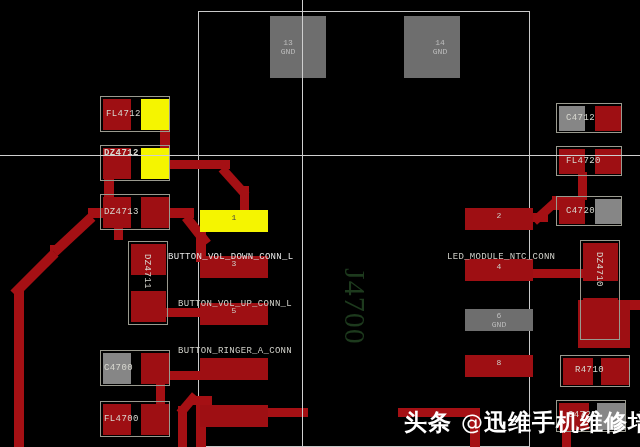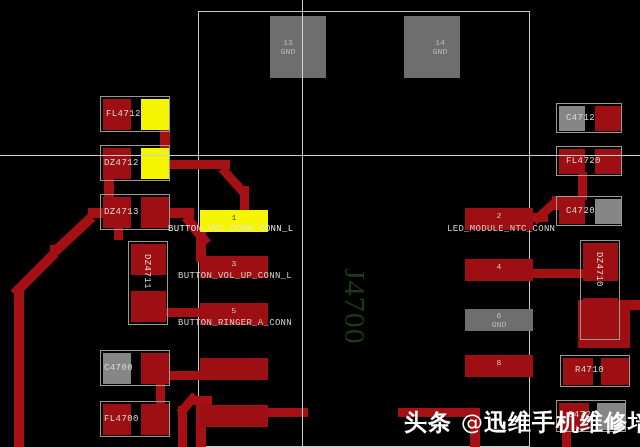--- a/index.html
+++ b/index.html
@@ -93,20 +93,21 @@
     text-align: center;
   }
   .net-name {
     position: absolute;
     z-index: 24;
     color: #cfcfc8;
     font-size: 9px;
     font-family: "Liberation Mono", monospace;
     letter-spacing: 0.3px;
     white-space: nowrap;
+    margin-top: 28px;
   }
   .gnd-label {
     position: absolute;
     z-index: 24;
     color: #bdbdbd;
     font-size: 8px;
     font-family: "Liberation Mono", monospace;
     text-align: center;
     white-space: nowrap;
     line-height: 9px;
@@ -240,21 +241,21 @@
   <div class="comp" style="left:100px; top:96px; width:70px; height:36px;">
     <div class="comp-pad" style="left:2px; top:2px; width:28px; height:31px;"></div>
     <div class="comp-pad comp-pad-y" style="left:40px; top:2px; width:28px; height:31px;"></div>
   </div>
   <div class="comp-label" style="left:106px; top:109px;">FL4712</div>
 
   <div class="comp" style="left:100px; top:145px; width:70px; height:36px;">
     <div class="comp-pad" style="left:2px; top:2px; width:28px; height:31px;"></div>
     <div class="comp-pad comp-pad-y" style="left:40px; top:2px; width:28px; height:31px;"></div>
   </div>
-  <div class="comp-label" style="left:104px; top:158px;">DZ4712</div>
+  <div class="comp-label" style="left:104px; top:148px;font-weight:bold;">DZ4712</div>
 
   <div class="comp" style="left:100px; top:194px; width:70px; height:36px;">
     <div class="comp-pad" style="left:2px; top:2px; width:28px; height:31px;"></div>
     <div class="comp-pad" style="left:40px; top:2px; width:28px; height:31px;"></div>
   </div>
   <div class="comp-label" style="left:104px; top:207px;">DZ4713</div>
 
   <div class="comp" style="left:128px; top:241px; width:40px; height:84px;">
     <div class="comp-pad" style="left:2px; top:2px; width:35px; height:31px;"></div>
     <div class="comp-pad" style="left:2px; top:49px; width:35px; height:31px;"></div>

